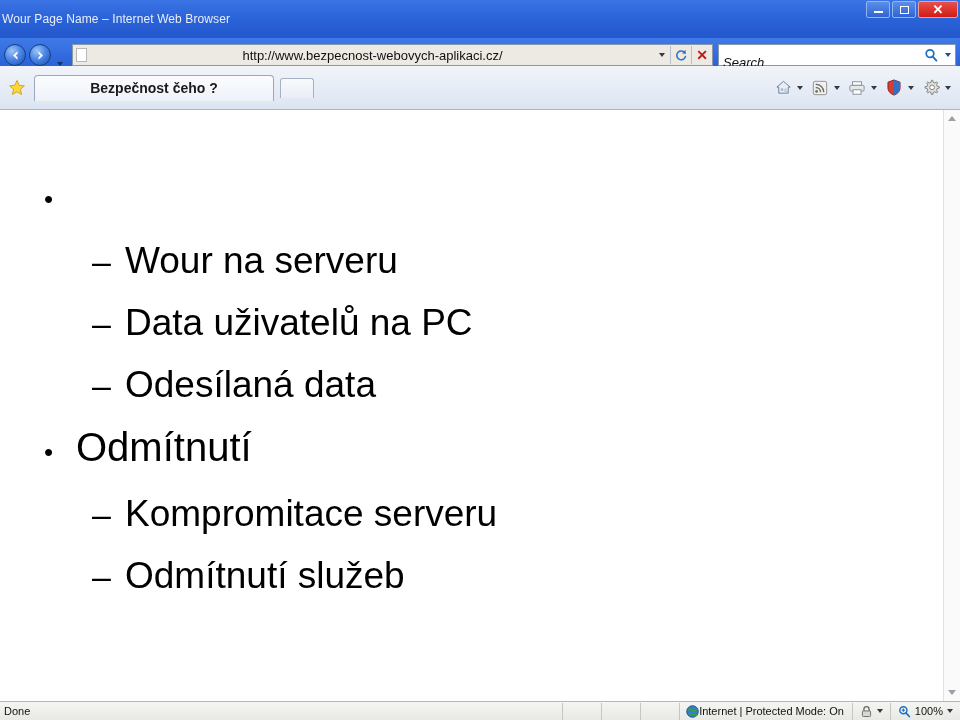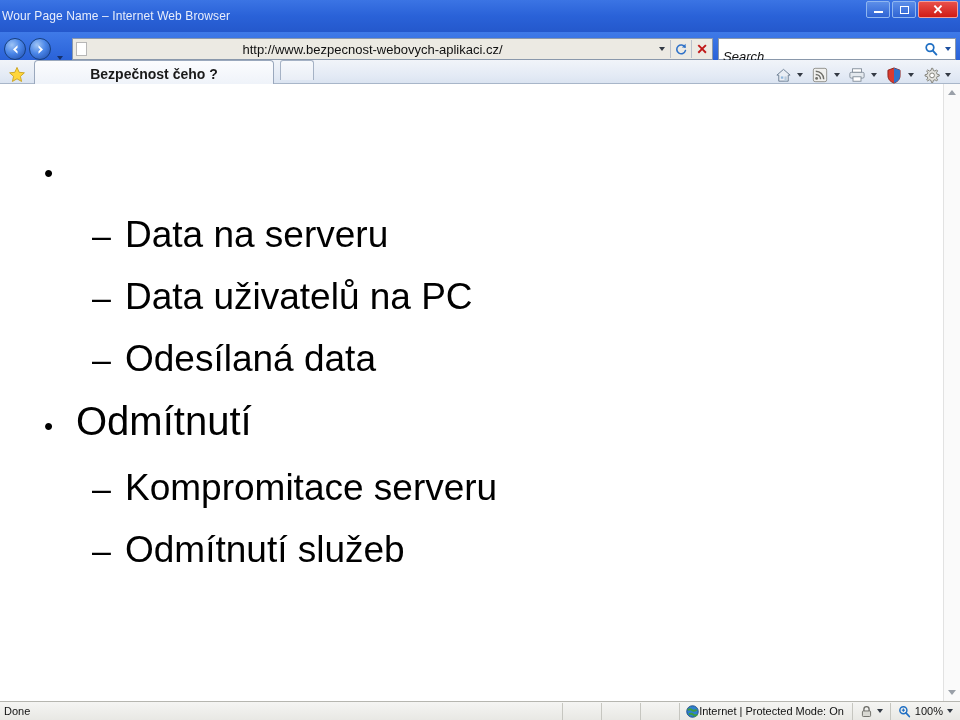--- a/index.html
+++ b/index.html
@@ -18,21 +18,21 @@
     width: 960px;
     height: 720px;
     position: relative;
     display: flex;
     flex-direction: column;
     background: #ffffff;
   }
 
   
   .titlebar {
-    height: 32px;
+    height: 38px;
     background: #2a62d8;
     background: linear-gradient(to bottom, #3b74e4 0%, #2a62d8 50%, #2458cc 100%);
     display: flex;
     align-items: center;
     position: relative;
     flex: 0 0 auto;
   }
   .title-text {
     color: #e8eefc;
     font-size: 12px;
@@ -214,24 +214,24 @@
   .search-caret {
     width: 14px;
     display: flex;
     align-items: center;
     justify-content: center;
     flex: 0 0 auto;
   }
 
   
   .tabstrip {
-    height: 24px;
+    height: 44px;
     background: linear-gradient(to bottom, #f1f4f9 0%, #e3eaf5 70%, #dbe4f1 100%);
     display: flex;
-    align-items: flex-start;
+    align-items: center;
     position: relative;
     flex: 0 0 auto;
     border-bottom: 1px solid #a8b6c9;
     box-sizing: border-box;
   }
   .fav-star {
     width: 34px;
     height: 30px;
     display: flex;
     align-items: center;
@@ -564,21 +564,21 @@
   </div>
 
   <div class="content-wrap">
     <div class="page">
       <ul class="slide-list">
           <li class="bullet-row level1">
             <span class="bullet-mark">•</span>
           </li>
           <li class="bullet-row level2">
             <span class="bullet-mark">–</span>
-            <span class="bullet-text">Data na serveru</span>
+            <span class="bullet-text">Wour na serveru</span>
           </li>
           <li class="bullet-row level2">
             <span class="bullet-mark">–</span>
             <span class="bullet-text">Data uživatelů na PC</span>
           </li>
           <li class="bullet-row level2">
             <span class="bullet-mark">–</span>
             <span class="bullet-text">Odesílaná data</span>
           </li>
           <li class="bullet-row level1">

